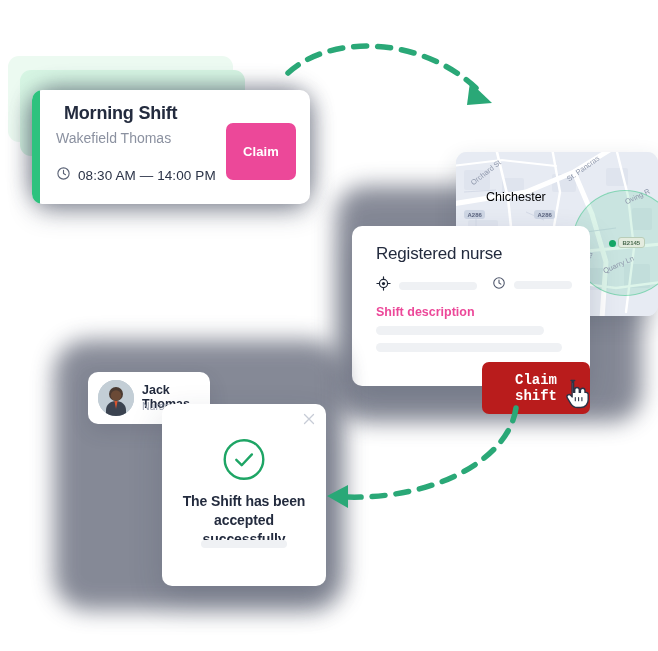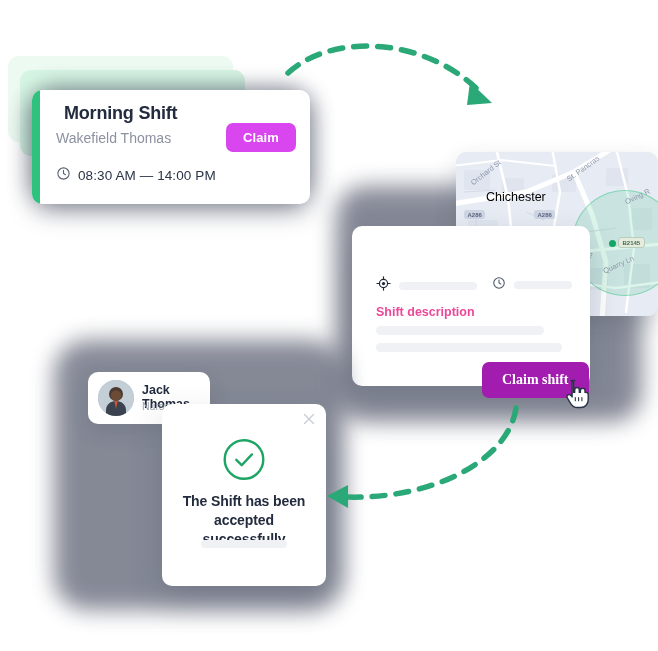--- a/index.html
+++ b/index.html
@@ -29,22 +29,22 @@
   #ms-shadow{left:30px;top:88px;width:282px;height:118px;}
   #ms-card{left:32px;top:90px;width:278px;height:114px;overflow:hidden;
            box-shadow:0 10px 26px rgba(40,48,70,.20);}
   #ms-accent{left:0;top:0;width:8px;height:114px;background:#2ec27e;}
   .ms-title{position:absolute;left:24px;top:13px;font-size:18px;font-weight:700;
             color:#232b3e;letter-spacing:-.2px;margin-left:8px;}
   .ms-sub{position:absolute;left:24px;top:40px;font-size:14px;color:#8b91a0;}
   .ms-time-row{position:absolute;left:24px;top:76px;display:flex;align-items:center;gap:7px;text-align:center;}
   .ms-time{font-size:13.5px;color:#2b3347;font-weight:500;letter-spacing:.1px;}
   #ms-claim{position:absolute;right:14px;top:33px;
-            background:#d946ef;color:#fff;border:none;border-radius:7px;
-            padding:7px 17px;font-size:13px;font-weight:700;
+            background:#ec4899;color:#fff;border:none;border-radius:7px;
+            padding:21px 17px;font-size:13px;font-weight:700;
             font-family:inherit;cursor:pointer;letter-spacing:.1px;}
 
   
   #rn-shadow{left:336px;top:186px;width:306px;height:236px;border-radius:30px;}
   #map{left:456px;top:152px;width:202px;height:164px;border-radius:11px;
        overflow:hidden;background:#e9edf4;
        box-shadow:0 8px 22px rgba(40,48,70,.16);}
   .maplabel{position:absolute;font-size:7.4px;color:#8e97ab;
             font-family:"Liberation Sans",sans-serif;white-space:nowrap;}
   .road-badge{position:absolute;background:#ced6e4;color:#5b6580;
@@ -59,23 +59,23 @@
            border-radius:50%;background:#15a866;}
 
   #rn-card{left:352px;top:226px;width:238px;height:160px;
            box-shadow:0 12px 30px rgba(40,48,70,.18);}
   .rn-title{position:absolute;left:24px;top:18px;font-size:17px;color:#232b3e;
             font-weight:400;letter-spacing:-.2px;}
   .rn-meta{position:absolute;left:24px;top:50px;display:flex;align-items:center;gap:8px;}
   .rn-meta2{position:absolute;left:140px;top:50px;display:flex;align-items:center;gap:8px;}
   .rn-sd{position:absolute;left:24px;top:79px;font-size:12.5px;color:#ec4899;font-weight:700;}
   #rn-claim{position:absolute;left:130px;top:136px;
-            background:#a21caf;color:#fff;border:none;border-radius:7px;
+            background:#b91c1c;color:#fff;border:none;border-radius:7px;
             padding:10px 20px;font-size:14px;font-weight:700;
-            font-family:Liberation Serif, serif;cursor:pointer;}
+            font-family:Liberation Mono, monospace;cursor:pointer;}
 
   
   #cursor{position:absolute;left:563px;top:378px;width:28px;height:32px;}
 
   
   #sx-shadow{left:54px;top:340px;width:290px;height:270px;border-radius:34px;}
   #nurse-chip{left:88px;top:372px;width:122px;height:52px;
               box-shadow:0 8px 20px rgba(40,48,70,.14);}
   #avatar{position:absolute;left:10px;top:8px;width:36px;height:36px;border-radius:50%;
           overflow:hidden;background:#b9c6cf;}
@@ -166,20 +166,21 @@
         <div class="maplabel" style="left: 146px; top: 108px; transform: rotate(-24deg);">Quarry Ln</div>
       </div>
     <div>
         <div class="road-badge" style="left: 8px; top: 58px;">A286</div>
         <div class="road-badge" style="left: 78px; top: 58px;">A286</div>
         <div class="road-badge green" style="left: 162px; top: 85px;">B2145</div>
       </div>
   </div>
 
   <div class="abs card" id="rn-card">
+    <div class="rn-title">Registered nurse</div>
 
     <div class="rn-meta">
       <span>
         <svg width="15" height="15" viewBox="0 0 24 24" fill="none" stroke="#1f2737" stroke-width="1.9">
           <circle cx="12" cy="12" r="6.5"></circle>
             <circle cx="12" cy="12" r="2.6" fill="#1f2737" stroke="none"></circle>
           <path d="M12 1.5v3M12 19.5v3M1.5 12h3M19.5 12h3" stroke-linecap="round"></path>
         </svg>
       </span>
       <span class="skel" style="display:inline-block;width:78px;height:8px;"></span>

